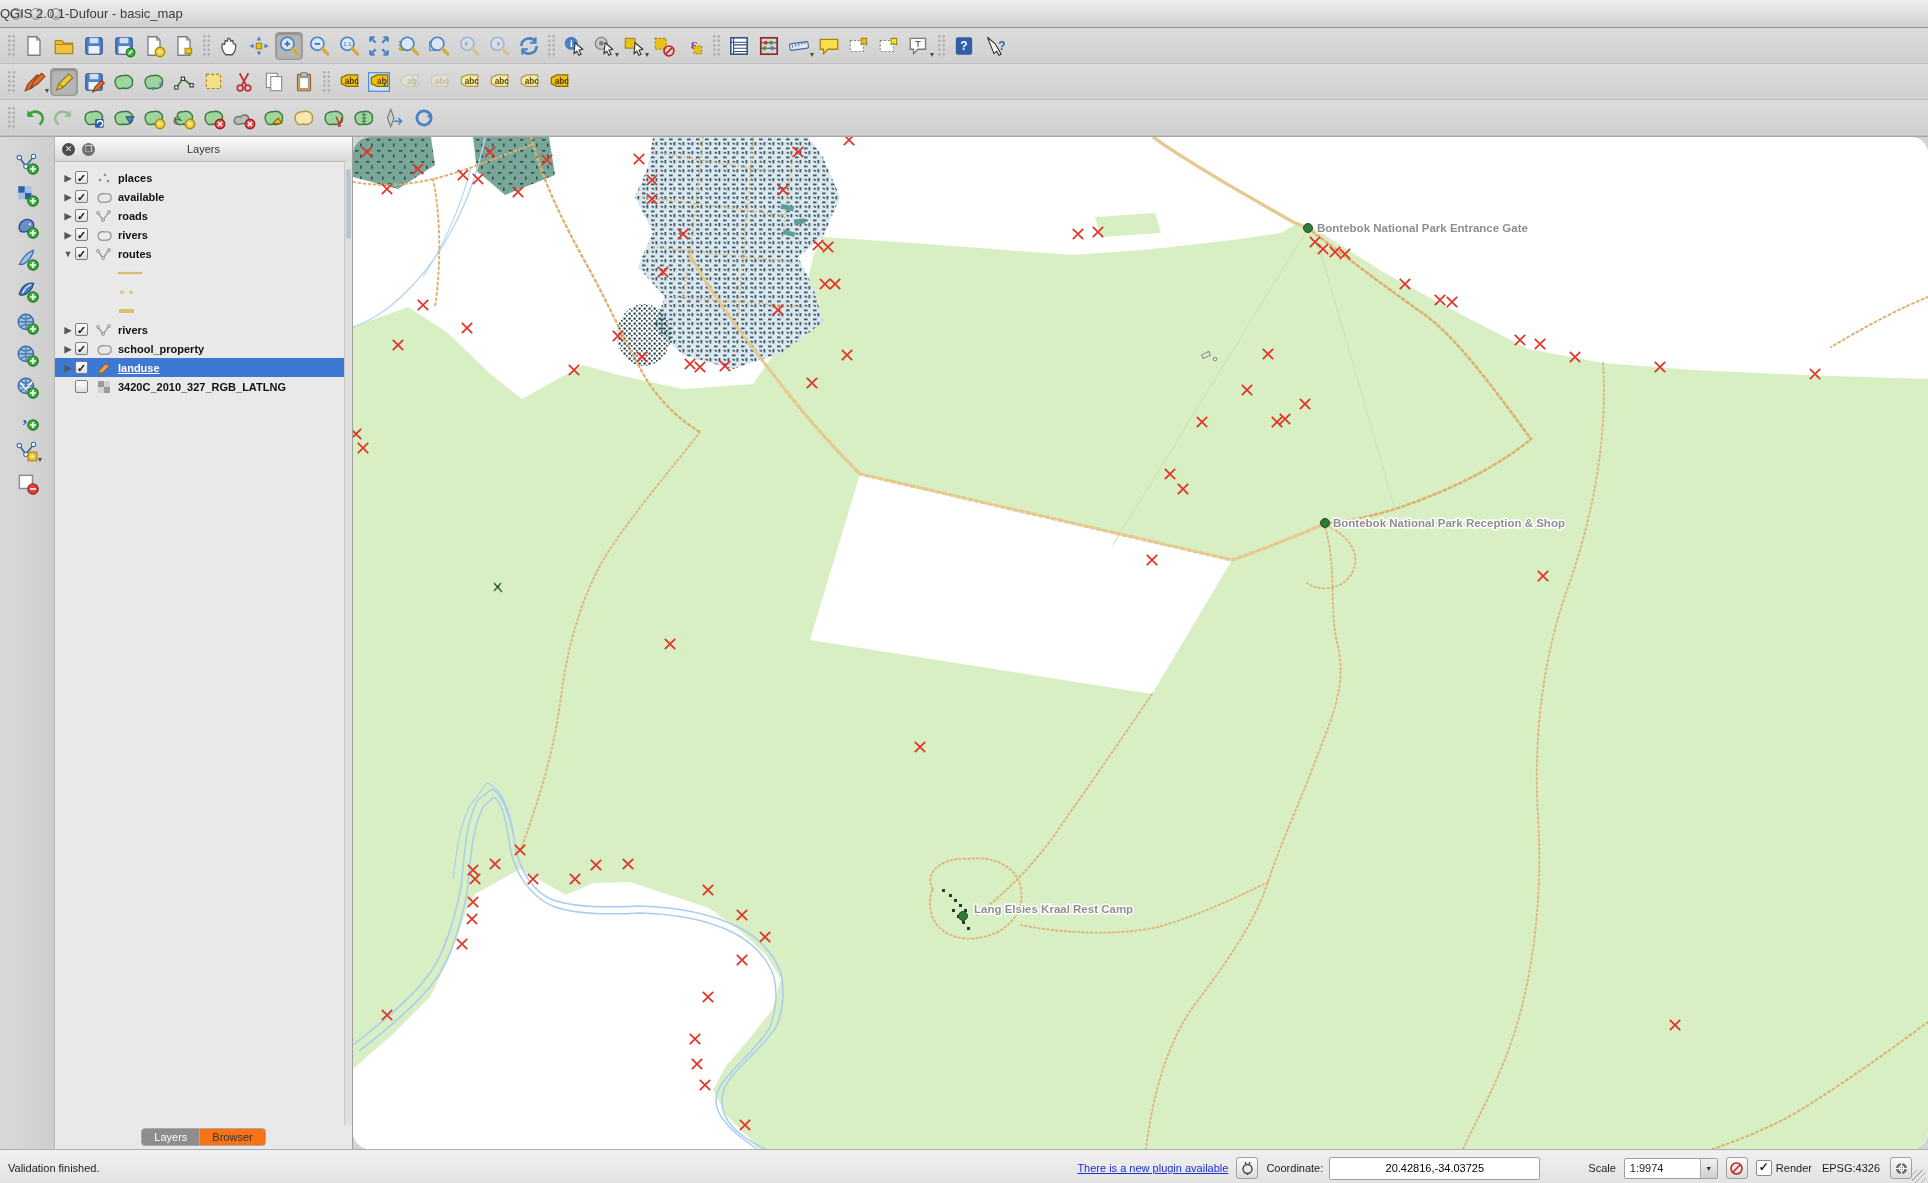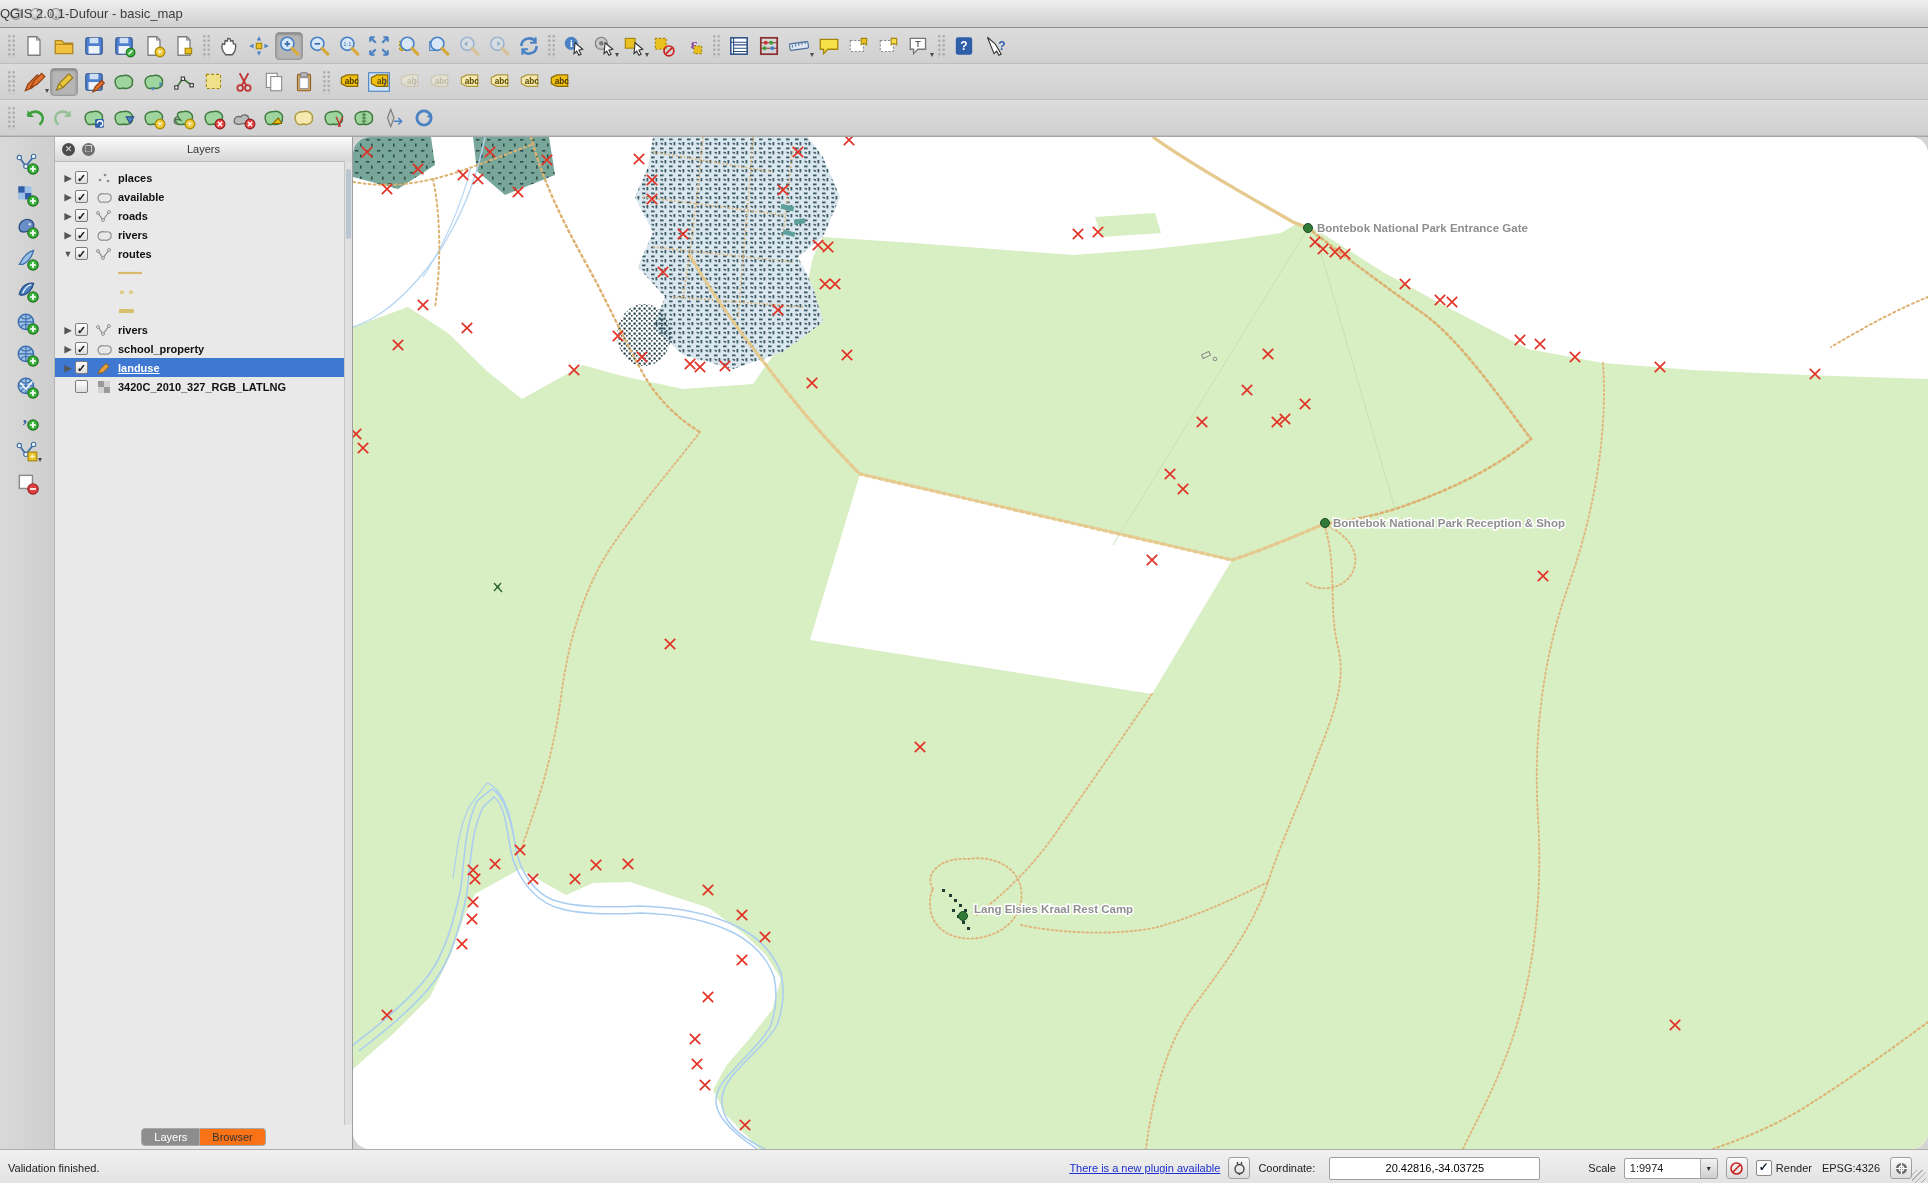--- a/index.html
+++ b/index.html
@@ -57,21 +57,21 @@
   .map{flex:1;position:relative;background:#fff;overflow:hidden;border-radius:17px;}
   .map svg{position:absolute;inset:0;}
   
   .statusbar{height:36px;background:linear-gradient(#f0f0f0,#e2e2e2);border-top:1px solid #aeaeae;
              display:flex;align-items:center;font-size:11px;color:#222;padding:0 8px;position:relative;}
   .status-left{margin-right:auto;}
   .plugin-link{color:#1d2fd0;text-decoration:underline;margin-right:8px;}
   .sb-icon{width:20px;height:20px;border:1px solid #9f9f9f;border-radius:3px;background:linear-gradient(#fafafa,#dcdcdc);
            display:flex;align-items:center;justify-content:center;margin-right:8px;}
   .sb-icon svg{width:15px;height:15px;}
-  .coord-label{margin-right:14px;}
+  .coord-label{margin-right:6px;}
   .coord-field{width:205px;height:19px;border:1px solid #9f9f9f;border-radius:2px;background:#fff;font-size:11px;
                text-align:center;font-family:"Liberation Sans",sans-serif;margin-right:48px;}
   .scale-label{margin-right:8px;}
   .scale-combo{width:92px;height:19px;border:1px solid #9f9f9f;border-radius:2px;background:#fff;display:flex;
                align-items:center;margin-right:8px;}
   .scale-combo .val{flex:1;padding-left:5px;}
   .scale-combo .btn{width:16px;height:100%;background:linear-gradient(#f2f2f2,#cfcfcf);border-left:1px solid #aaa;
                     font-size:7px;display:flex;align-items:center;justify-content:center;color:#333;}
   .render-cb{width:14px;height:14px;border:1px solid #8a8a8a;border-radius:2px;background:#fff;font-size:12px;
              line-height:13px;text-align:center;color:#123;font-weight:bold;margin-right:4px;}

